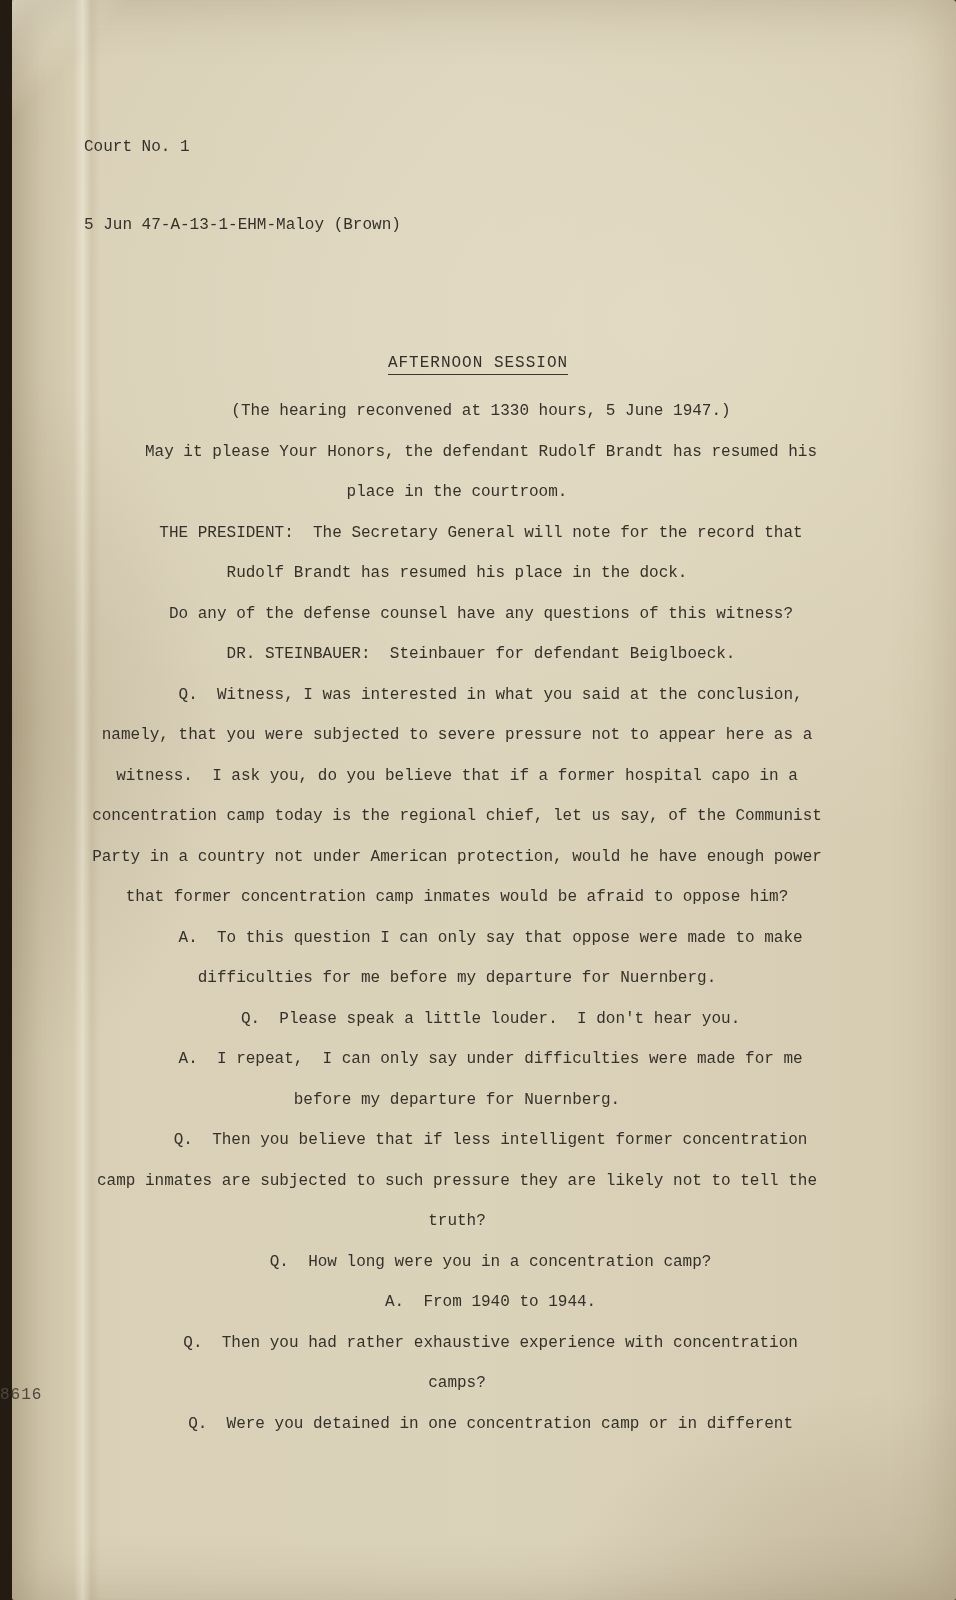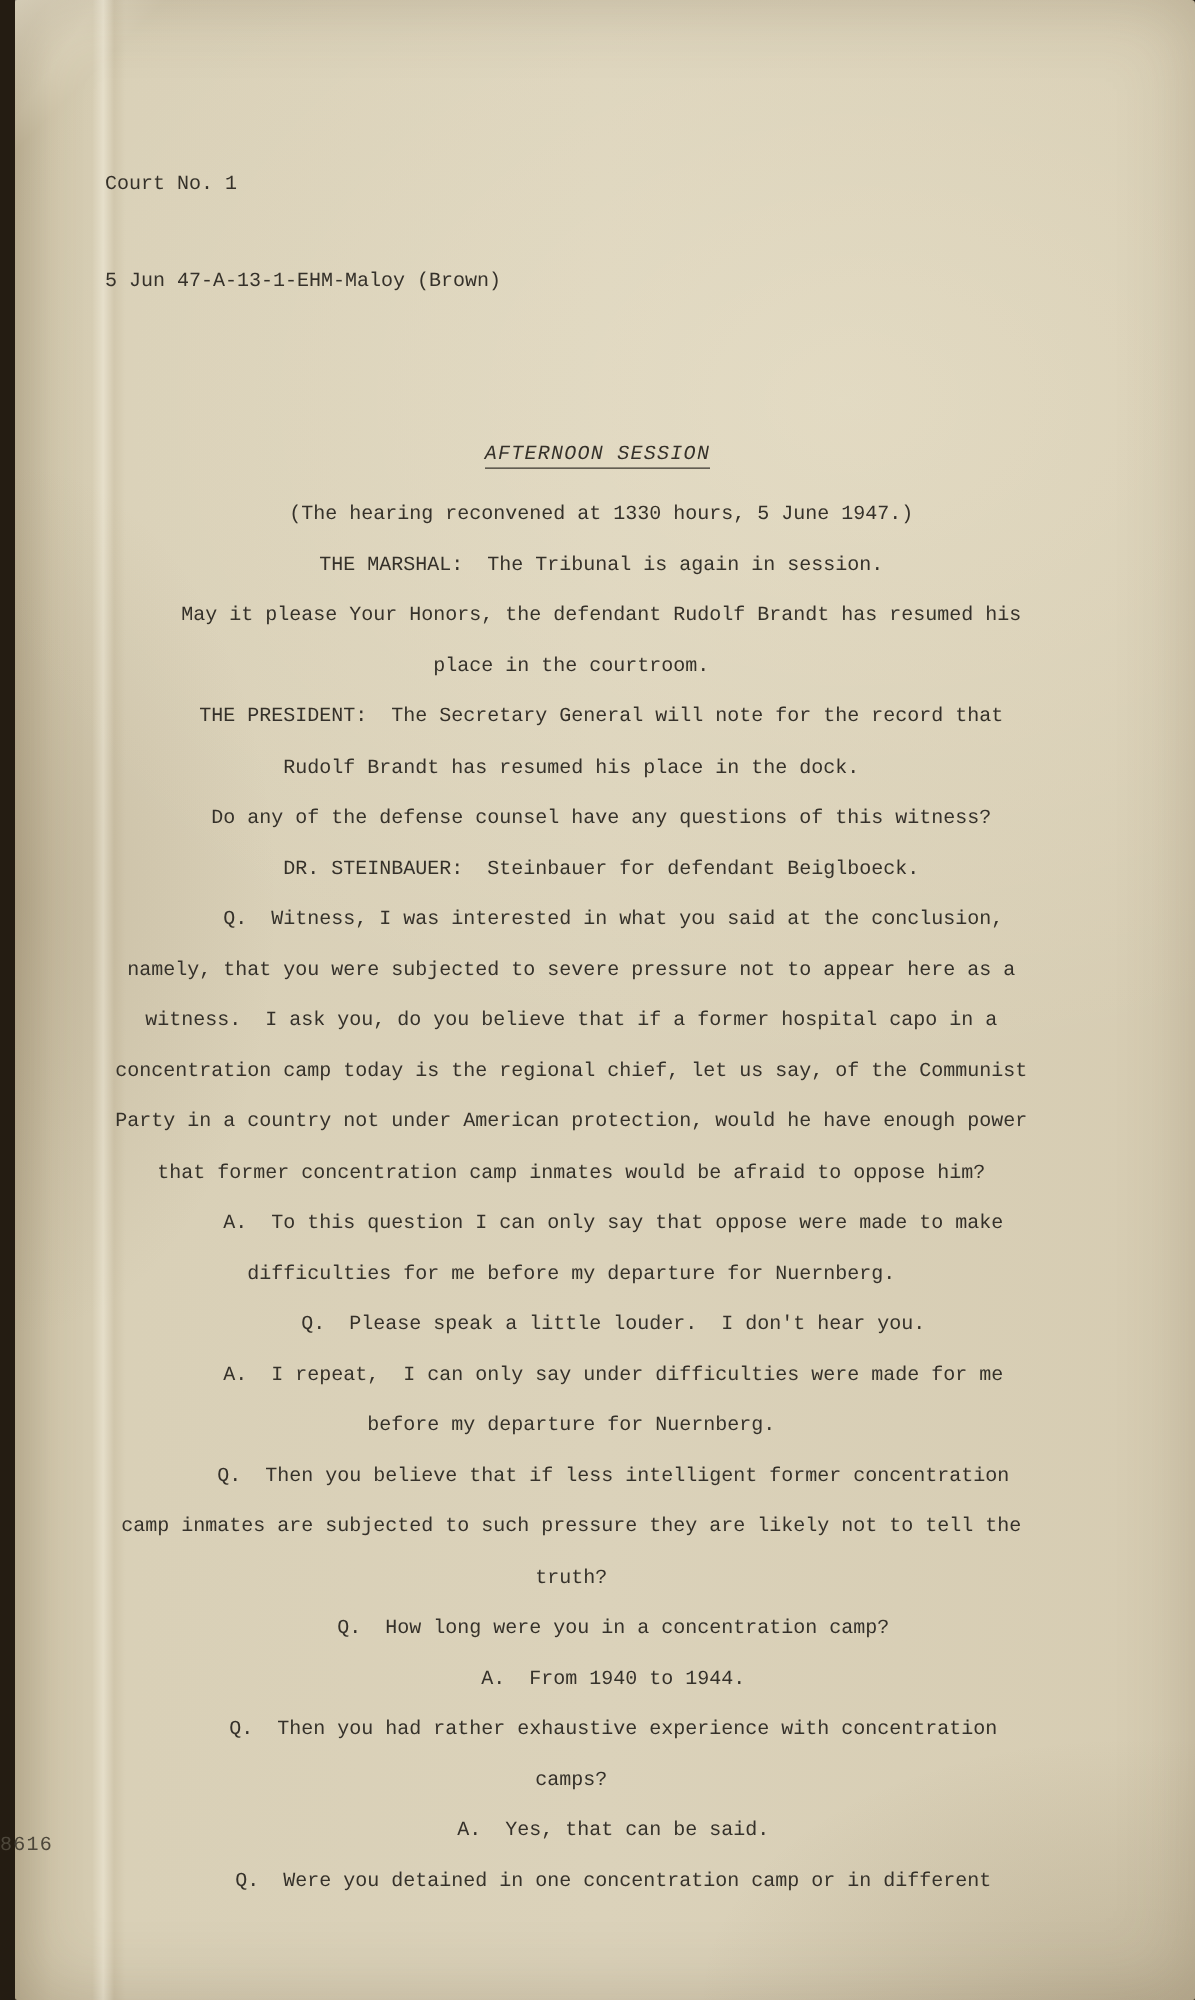--- a/index.html
+++ b/index.html
@@ -59,21 +59,20 @@
     z-index: 2;
   }
   .doc-header {
     margin: 82px 0 0 84px;
     line-height: 26px;
     white-space: pre;
   }
   .doc-title-wrap {
     text-align: center;
     margin-top: 64px;
-    font-style: italic;
   }
   .doc-title {
     display: inline-block;
     border-bottom: 1.5px solid #3a362e;
     padding-bottom: 2px;
     letter-spacing: 1px;
   }
   .body-text {
     width: 738px;
     margin: 16px 0 0 88px;
@@ -108,32 +107,30 @@
     <div>Court No. 1</div>
     <div>5 Jun 47-A-13-1-EHM-Maloy (Brown)</div>
   </div>
 
   <div class="doc-title-wrap">
     <span class="doc-title">AFTERNOON SESSION</span>
   </div>
 
   <div class="body-text">
       <div class="para indent">(The hearing reconvened at 1330 hours, 5 June 1947.)</div>
-      <div class="para indent">THE MARSHAL:  The Tribunal is again in session.</div>
       <div class="para indent">May it please Your Honors, the defendant Rudolf Brandt has resumed his place in the courtroom.</div>
       <div class="para indent">THE PRESIDENT:  The Secretary General will note for the record that Rudolf Brandt has resumed his place in the dock.</div>
       <div class="para indent">Do any of the defense counsel have any questions of this witness?</div>
       <div class="para indent">DR. STEINBAUER:  Steinbauer for defendant Beiglboeck.</div>
       <div class="para qa">Q.  Witness, I was interested in what you said at the conclusion, namely, that you were subjected to severe pressure not to appear here as a witness.  I ask you, do you believe that if a former hospital capo in a concentration camp today is the regional chief, let us say, of the Communist Party in a country not under American protection, would he have enough power that former concentration camp inmates would be afraid to oppose him?</div>
       <div class="para qa">A.  To this question I can only say that oppose were made to make difficulties for me before my departure for Nuernberg.</div>
       <div class="para qa">Q.  Please speak a little louder.  I don't hear you.</div>
       <div class="para qa">A.  I repeat,  I can only say under difficulties were made for me before my departure for Nuernberg.</div>
       <div class="para qa">Q.  Then you believe that if less intelligent former concentration camp inmates are subjected to such pressure they are likely not to tell the truth?</div>
       <div class="para qa">Q.  How long were you in a concentration camp?</div>
       <div class="para qa">A.  From 1940 to 1944.</div>
       <div class="para qa">Q.  Then you had rather exhaustive experience with concentration camps?</div>
-      <div class="para qa">A.  Yes, that can be said.</div>
       <div class="para qa">Q.  Were you detained in one concentration camp or in different</div>
     </div>
 
   <div class="page-number">8616</div>
 
 </div>
 
 </body></html>

